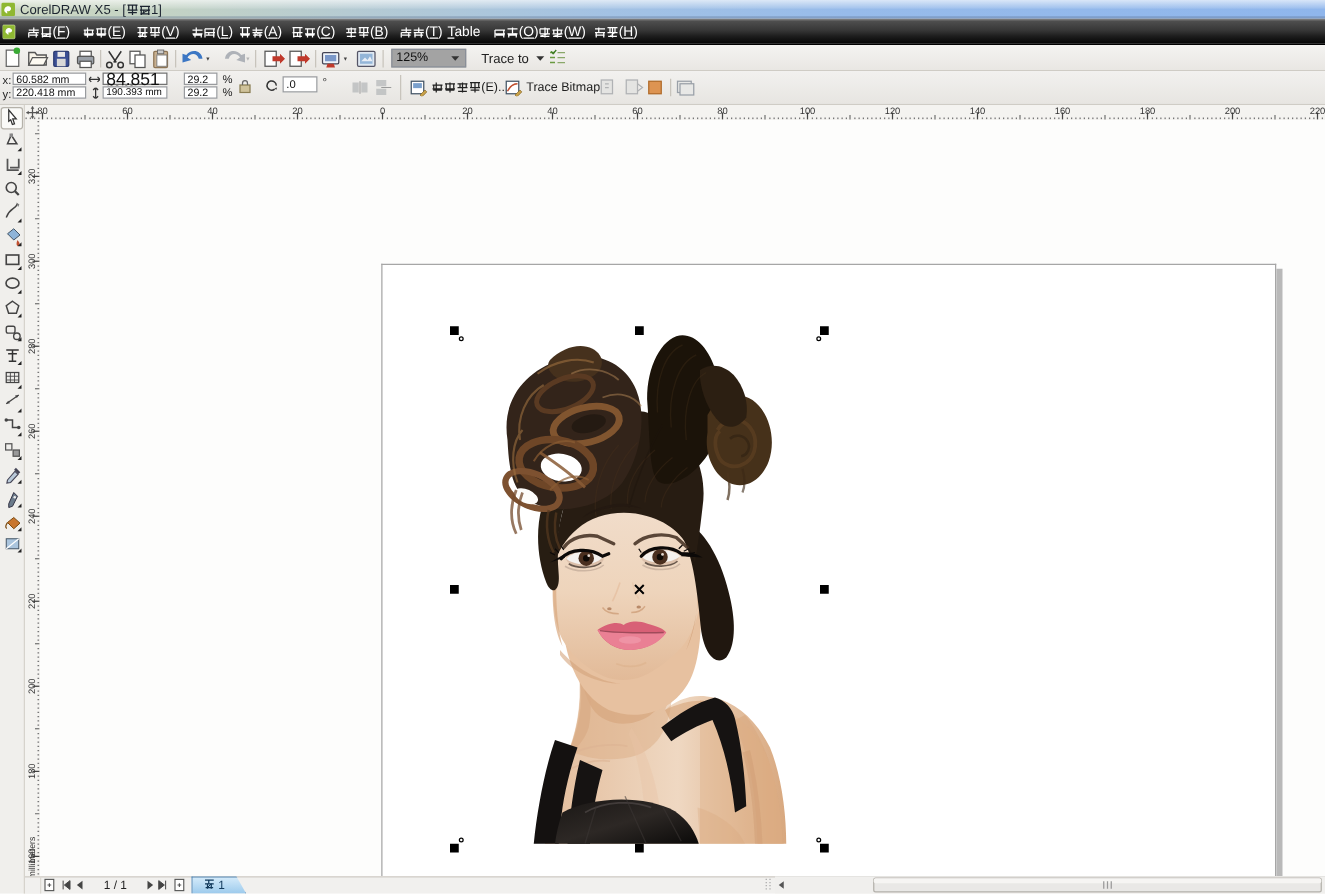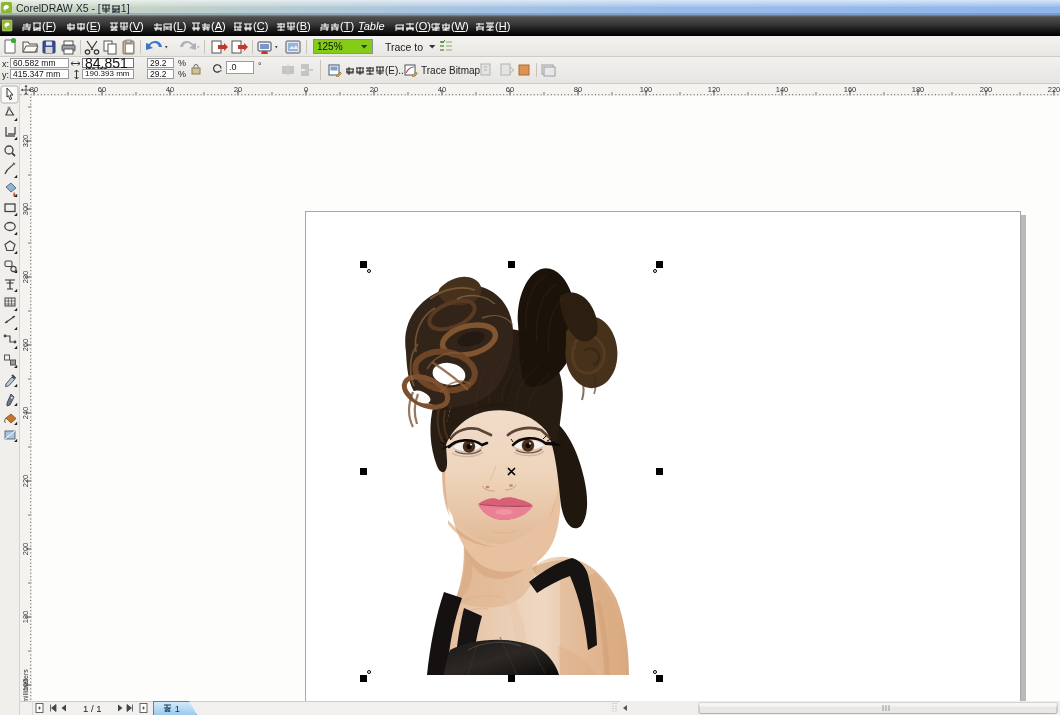--- a/index.html
+++ b/index.html
@@ -81,21 +81,21 @@
       <path d="M1 1H9M1 5H9M1.5 7H8.5" stroke="#fff" stroke-width="1" fill="none"></path>
       <path d="M5 1V9M2 1V5M8 1V5" stroke="#fff" stroke-width="1" fill="none"></path>
     </svg>(<span style="text-decoration:underline">B</span>)</div>
 <div class="tx" style="left:320px;top:20px;font-size:11px;color:#fff;"><svg width="10" height="10" viewBox="0 0 10 10" style="vertical-align:-2px">
       <path d="M1 3H9M1 5H9M1.5 7H8.5" stroke="#fff" stroke-width="1" fill="none"></path>
       <path d="M5 1V5M1 5V9M7 5V9" stroke="#fff" stroke-width="1" fill="none"></path>
     </svg><svg width="10" height="10" viewBox="0 0 10 10" style="vertical-align:-2px">
       <path d="M1 3H9M1 5H9M1.5 7H8.5" stroke="#fff" stroke-width="1" fill="none"></path>
       <path d="M5 1V5M2 5V9M7 5V9" stroke="#fff" stroke-width="1" fill="none"></path>
     </svg>(<span style="text-decoration:underline">T</span>)</div>
-<div class="tx" style="left:358px;top:20px;font-size:11px;color:#fff;font-style:italic;"><span style="text-decoration:underline">T</span>able</div>
+<div class="tx" style="left:358px;top:20px;font-size:11px;color:#fff;"><span style="text-decoration:underline">T</span>able</div>
 <div class="tx" style="left:395px;top:20px;font-size:11px;color:#fff;"><svg width="10" height="10" viewBox="0 0 10 10" style="vertical-align:-2px">
       <path d="M1 3H9M1 6H9M1.5 7H8.5" stroke="#fff" stroke-width="1" fill="none"></path>
       <path d="M1 3V9M8 3V9M4 6V7" stroke="#fff" stroke-width="1" fill="none"></path>
     </svg><svg width="10" height="10" viewBox="0 0 10 10" style="vertical-align:-2px">
       <path d="M1 2H9M1 6H9M1.5 7H8.5" stroke="#fff" stroke-width="1" fill="none"></path>
       <path d="M5 1V6M2 6V9M8 6V9" stroke="#fff" stroke-width="1" fill="none"></path>
       <path d="M2 7L8 6" stroke="#fff" stroke-width="0.8" fill="none"></path>
     </svg>(<span style="text-decoration:underline">O</span>)</div>
 <div class="tx" style="left:431px;top:20px;font-size:11px;color:#fff;"><svg width="10" height="10" viewBox="0 0 10 10" style="vertical-align:-2px">
       <path d="M1 2H9M1 6H9M1.5 8H8.5" stroke="#fff" stroke-width="1" fill="none"></path>
@@ -150,42 +150,42 @@
     <line x1="252.5" y1="4" x2="252.5" y2="18" stroke="#c8c4bc"></line>
     <rect x="258" y="6" width="13" height="9" rx="1" fill="#eef3fa" stroke="#445"></rect>
     <rect x="260" y="8" width="9" height="5" fill="#7a97c8"></rect>
     <path d="M262 15h5l1 3h-7z" fill="#c0392b"></path>
     <path d="M275 10l2.6 0-1.3 2.6z" fill="#444"></path>
     <rect x="286" y="5" width="14" height="12" rx="1" fill="#dfe8f2" stroke="#556"></rect>
     <rect x="288" y="7" width="10" height="8" fill="#93b5d8"></rect>
     <path d="M289 13l3-3 2 2 2-3 2 4z" fill="#e8eef6"></path>
     <line x1="306.5" y1="4" x2="306.5" y2="18" stroke="#c8c4bc"></line>
   </svg>
-<div class="ab" style="left:313px;top:39px;width:60px;height:15px;background:#84cc16;border:1px solid #8a8f98;font-size:10px;color:#111;padding:1px 3px">125%</div>
+<div class="ab" style="left:313px;top:39px;width:60px;height:15px;background:#a3a3a3;border:1px solid #8a8f98;font-size:10px;color:#111;padding:1px 3px">125%</div>
 <svg class="ab" style="left:360px;top:44px" width="9" height="6" viewBox="0 0 9 6">
     <path d="M1 1l3.2 3.5L7.4 1z" fill="#333"></path>
   </svg>
 <div class="tx" style="left:385px;top:41px;font-size:10.5px;color:#222">Trace to</div>
 <svg class="ab" style="left:428px;top:44px" width="9" height="6" viewBox="0 0 9 6">
     <path d="M1 1l3.2 3.5L7.4 1z" fill="#333"></path>
   </svg>
 <svg class="ab" style="left:438px;top:39px" width="15" height="15" viewBox="0 0 15 15">
 <g stroke="#6a9a40" stroke-width="1.3">
       <path d="M2 3h4M2 7h4M2 11h4"></path>
     </g>
 <g stroke="#8aa86a" stroke-width="1">
       <path d="M8 3h6M8 7h6M8 11h6"></path>
     </g>
 <path d="M3 2l1.5 2L7 1" stroke="#3a7a20" fill="none"></path>
   </svg>
 <div class="ab" style="left:0;top:57px;width:1060px;height:27px;background:linear-gradient(to bottom,#f2f1ef,#e7e5e1);border-bottom:1px solid #cfccc5"></div>
 <div class="tx" style="left:2px;top:59px;font-size:9px;color:#222">x:</div>
 <div class="tx" style="left:2px;top:70px;font-size:9px;color:#222">y:</div>
 <div class="ab" style="left:10px;top:58px;width:59px;height:10px;background:#fff;border:1px solid #999b9e;font-size:8.5px;color:#111;padding:0 2px;line-height:8px">60.582 mm</div>
-<div class="ab" style="left:10px;top:69px;width:59px;height:10px;background:#fff;border:1px solid #999b9e;font-size:8.5px;color:#111;padding:0 2px;line-height:8px">415.347 mm</div>
+<div class="ab" style="left:10px;top:69px;width:59px;height:10px;background:#fff;border:1px solid #999b9e;font-size:8.5px;color:#111;padding:0 2px;line-height:8px">220.418 mm</div>
 <svg class="ab" style="left:71px;top:60px" width="9" height="7" viewBox="0 0 9 7">
     <path d="M0 3.5h9M0 3.5l2-2M0 3.5l2 2M9 3.5l-2-2M9 3.5l-2 2" stroke="#333" fill="none"></path>
   </svg>
 <svg class="ab" style="left:73px;top:70px" width="7" height="9" viewBox="0 0 7 9">
     <path d="M3.5 0v9M3.5 0l-2 2M3.5 0l2 2M3.5 9l-2-2M3.5 9l2-2" stroke="#333" fill="none"></path>
   </svg>
 <div class="ab" style="left:82px;top:58px;width:52px;height:10px;background:#fff;border:1px solid #737373;font-size:14px;color:#111;padding:0 2px;line-height:8px">84.851 mm</div>
 <div class="ab" style="left:82px;top:69px;width:52px;height:10px;background:#fff;border:1px solid #999b9e;font-size:8px;color:#111;padding:0 2px;line-height:8px">190.393 mm</div>
 <div class="ab" style="left:147px;top:58px;width:27px;height:10px;background:#fff;border:1px solid #999b9e;font-size:8.5px;color:#111;padding:0 2px;line-height:8px">29.2</div>
 <div class="ab" style="left:147px;top:69px;width:27px;height:10px;background:#fff;border:1px solid #999b9e;font-size:8.5px;color:#111;padding:0 2px;line-height:8px">29.2</div>

